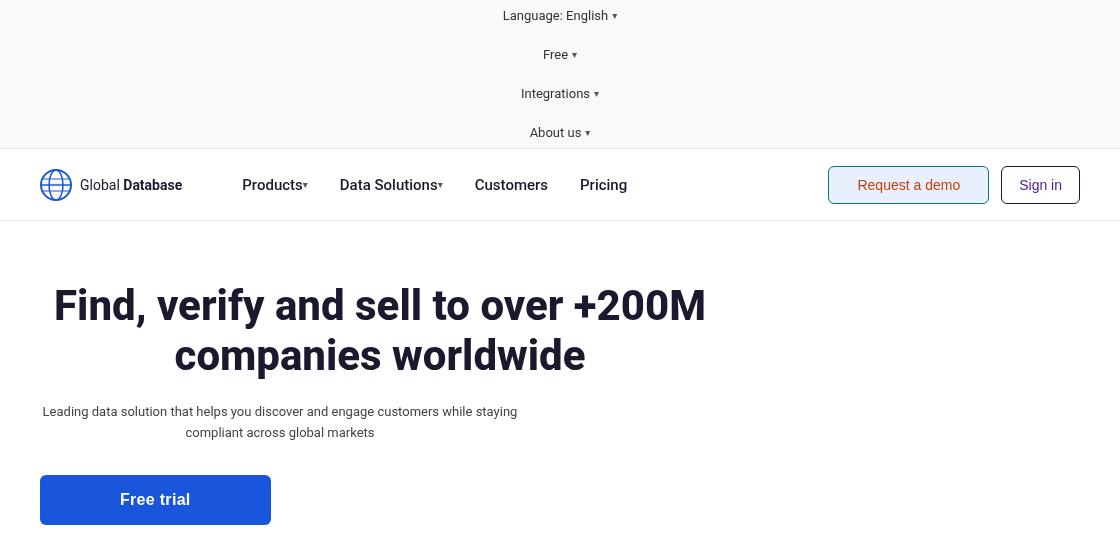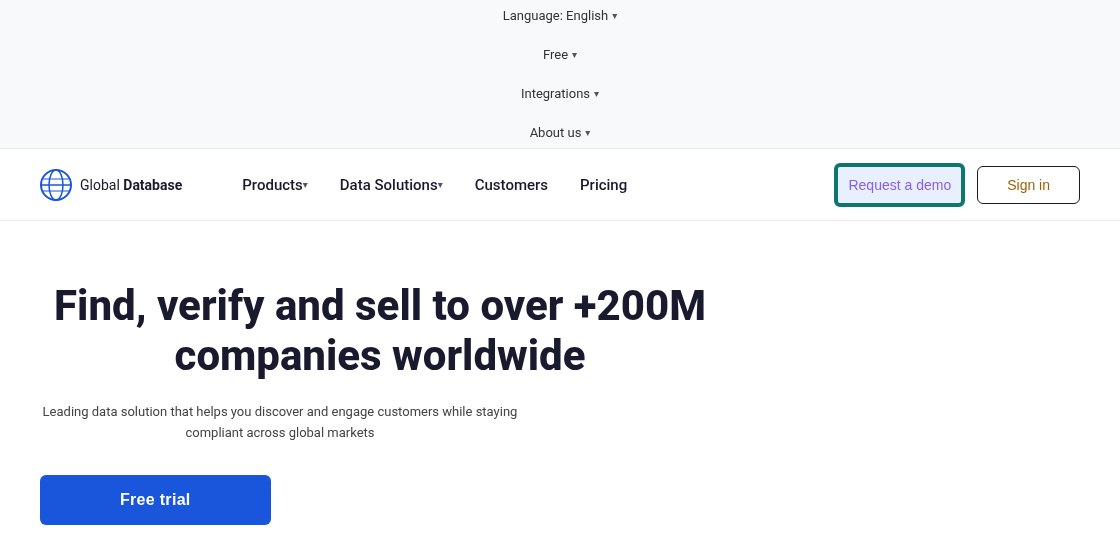--- a/index.html
+++ b/index.html
@@ -101,36 +101,36 @@
       color: #555;
     }
 
     .nav-actions {
       display: flex;
       align-items: center;
       gap: 12px;
     }
 
     .btn-demo {
-      padding: 10px 10px;
+      padding: 10px 28px;
       font-size: 14px;
       background: #e8f0fe;
-      color: #8b5cf6;
-      border: 4px solid #0f766e;
+      color: #c2410c;
+      border: 1px solid #0f766e;
       border-radius: 6px;
       cursor: pointer;
       font-weight: 500;
       white-space: nowrap;
     }
 
     .btn-signin {
-      padding: 10px 29px;
+      padding: 10px 17px;
       font-size: 14px;
       background: #fff;
-      color: #a16207;
+      color: #4c1d95;
       border: 1.5px solid #1a1a2e;
       border-radius: 6px;
       cursor: pointer;
       font-weight: 500;
     }
 
     
     .hero {
       display: flex;
       flex-direction: column;

